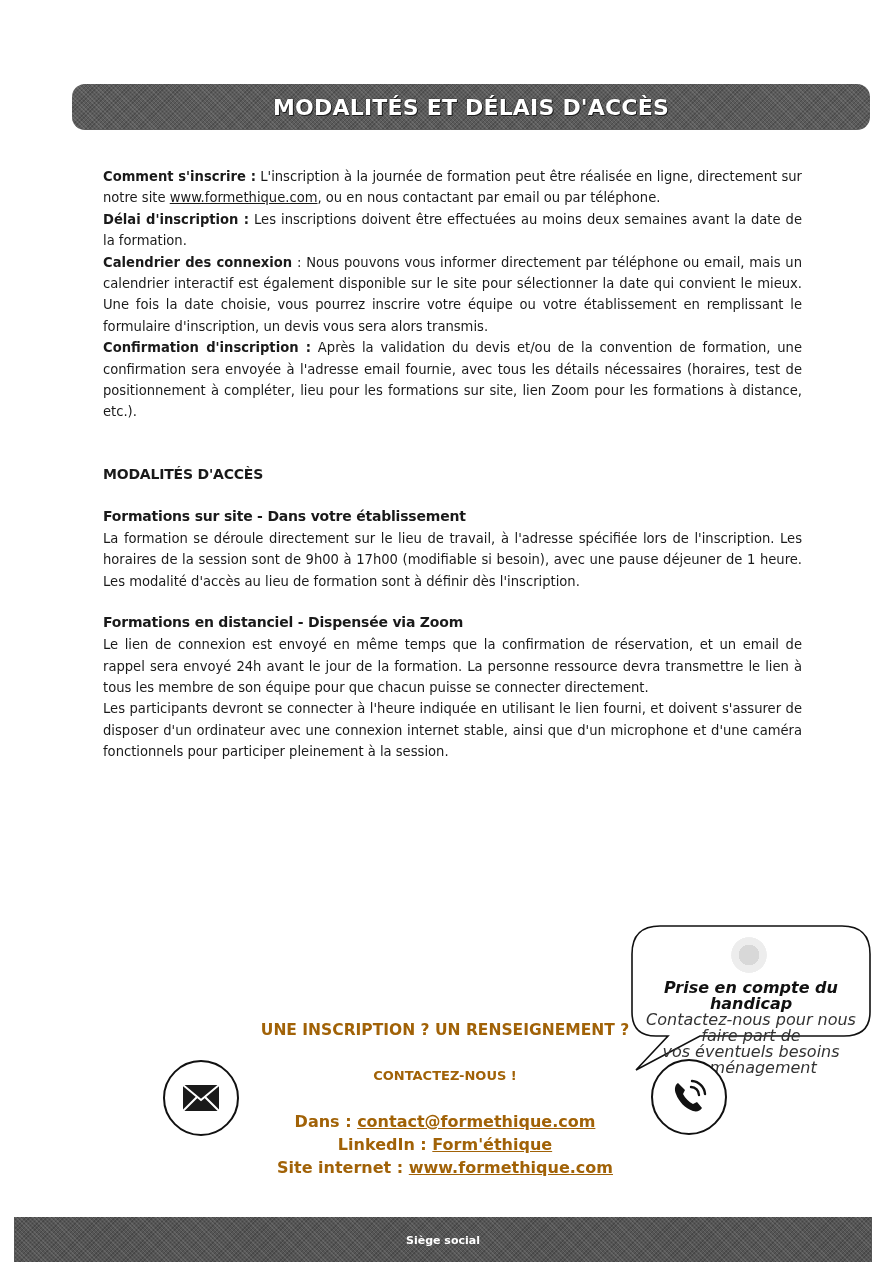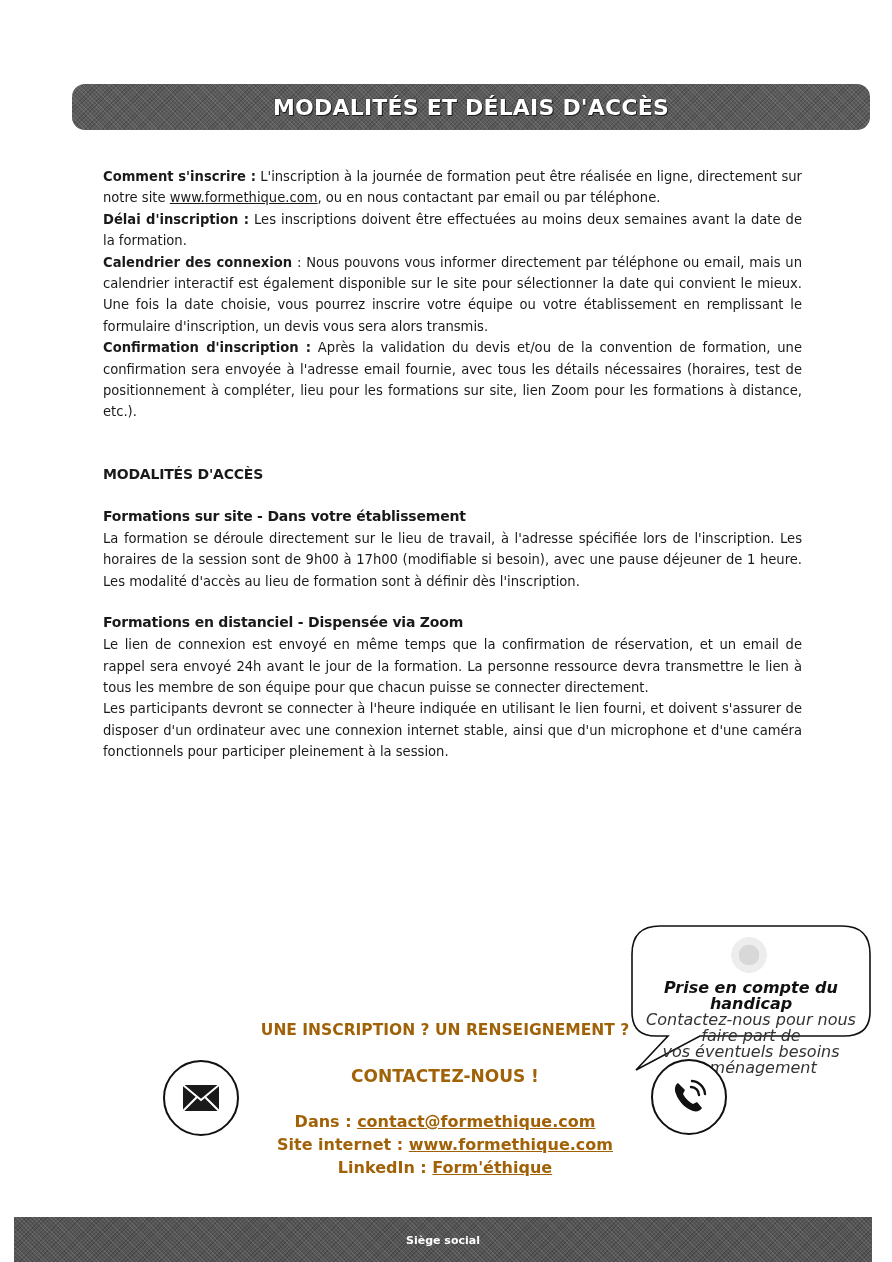--- a/index.html
+++ b/index.html
@@ -49,21 +49,21 @@
       position: absolute; left: 101px; top: 13px; width: 36px; height: 36px;
       border-radius: 50%;
       background: radial-gradient(circle at 50% 50%, #d8d8d8 0 40%, #ededed 41% 70%, transparent 71%);
     }
 
     .contact {
       position: absolute; left: 230px; top: 1018px; width: 430px; text-align: center;
       font-family: "DejaVu Sans", sans-serif; font-weight: bold; color: #a16207;
     }
     .contact .q { font-size: 15.5px; height: 24px; line-height: 24px; }
-    .contact .cta { font-size: 17px; height: 24px; line-height: 24px; margin-top: 22px; }
+    .contact .cta { font-size: 13px; height: 24px; line-height: 24px; margin-top: 22px; }
     .contact .line { font-size: 16px; height: 23px; line-height: 23px; }
     .contact .first-line { margin-top: 22px; }
     .contact u { text-decoration: underline; }
 
     .circle-icon {
       position: absolute; width: 76px; height: 76px; border: 2px solid #111; border-radius: 50%;
       display: flex; align-items: center; justify-content: center; background: #fff;
     }
     .mail-circle { left: 163px; top: 1060px; }
     .phone-circle { left: 651px; top: 1059px; }
@@ -142,22 +142,22 @@
   </svg>
 </div>
 
 <div class="contact">
   <div class="q">UNE INSCRIPTION ? UN RENSEIGNEMENT ?</div>
   <div class="cta">CONTACTEZ-NOUS !</div>
   <div class="line first-line">
     <span>Dans : </span><u>contact@formethique.com</u>
   </div>
   <div class="line">
-    <span>Site internet : </span><u>www.formethique.com</u>
+    <span>LinkedIn : </span><u>Form'éthique</u>
   </div>
   <div class="line">
-    <span>LinkedIn : </span><u>Form'éthique</u>
+    <span>Site internet : </span><u>www.formethique.com</u>
   </div>
 </div>
 
 <div class="footer-bar">
   <span class="footer-text">Siège social</span>
 </div>
 
 </body></html>

